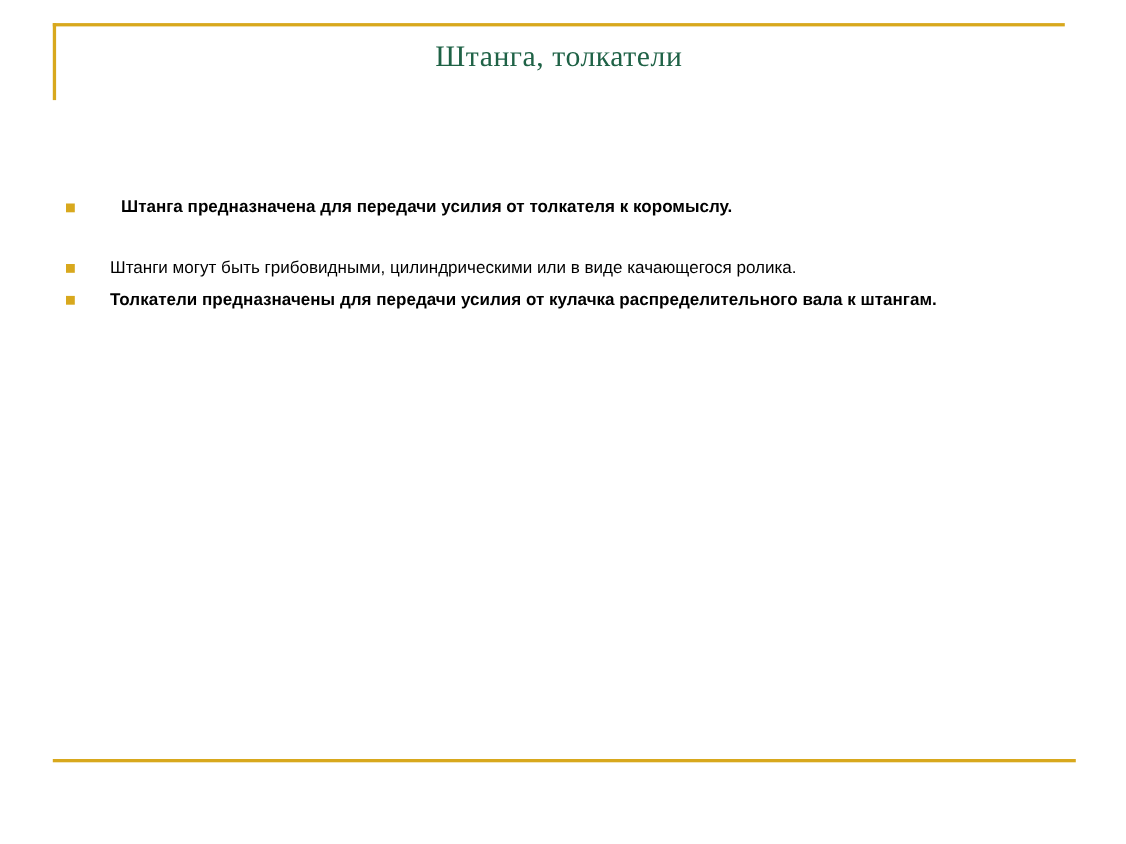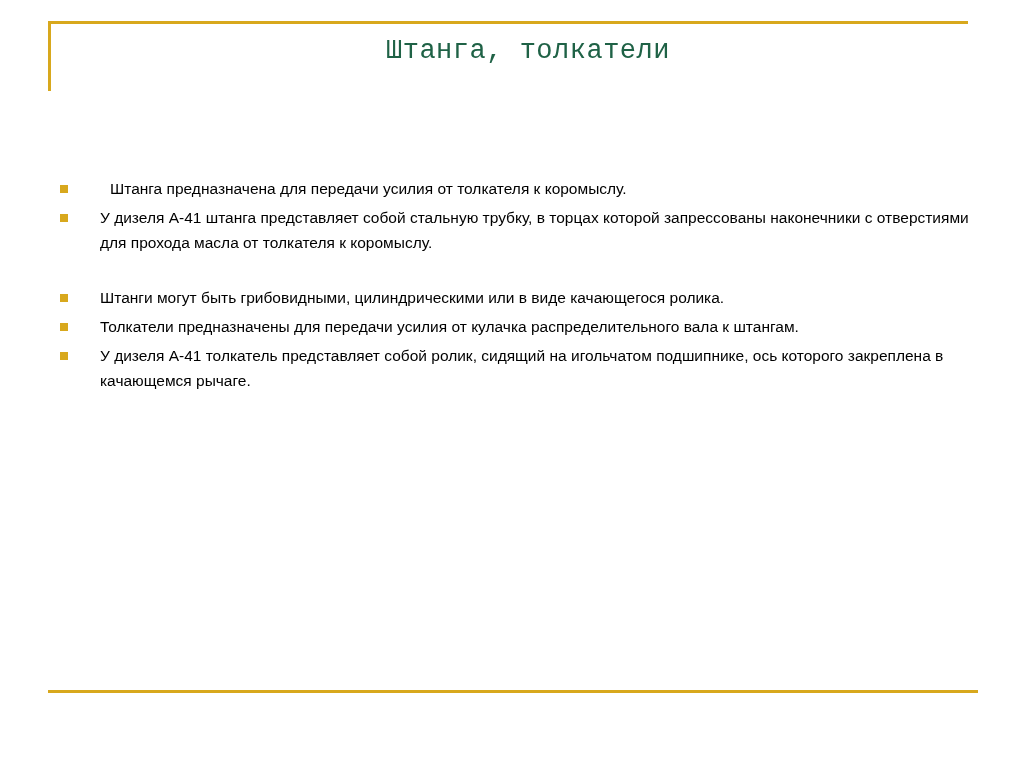--- a/index.html
+++ b/index.html
@@ -39,27 +39,26 @@
     height: 70px;
     background: #d8a81d;
   }
 
   .slide-title {
     position: absolute;
     left: 48px;
     top: 36px;
     width: 920px;
     text-align: center;
-    font-family: Liberation Mono, monospace;
+    font-family: Liberation Serif, serif;
     font-size: 27px;
     font-weight: 400;
     letter-spacing: 0.5px;
     color: #1f6246;
     white-space: nowrap;
-    padding-left: 20px;
   }
 
   
   .footer-rule {
     position: absolute;
     left: 48px;
     top: 690px;
     width: 930px;
     height: 3px;
     background: #d8a81d;
@@ -96,21 +95,21 @@
     top: 9px;
     width: 8px;
     height: 8px;
     background: #d8a81d;
   }
 
   .bullet-text {
     display: block;
   }
   .bullet-text b {
-    font-weight: 400;
+    font-weight: 700;
   }
   .indent-lead {
     display: inline-block;
     width: 10px;
   }
 </style>
 </head>
 <body>
 
 <div class="slide">
@@ -119,37 +118,29 @@
   <div class="header-rule-left"></div>
 
   <div class="slide-title">Штанга, толкатели</div>
 
   <div class="content">
       <div class="bullet-group">
         <div class="bullet-item">
           <span class="bullet-marker"></span>
           <span class="bullet-text"><span class="indent-lead"></span><b>Штанга предназначена для передачи усилия от толкателя к коромыслу.</b></span>
         </div>
-        <div class="bullet-item">
-          <span class="bullet-marker"></span>
-          <span class="bullet-text"><b>У дизеля А-41</b><span> штанга представляет собой стальную трубку, в торцах которой запрессованы наконечники с отверстиями для прохода масла от толкателя к коромыслу.</span></span>
-        </div>
       </div>
       <div class="group-gap"></div>
       <div class="bullet-group">
         <div class="bullet-item">
           <span class="bullet-marker"></span>
           <span class="bullet-text"><span>Штанги могут быть грибовидными, цилиндрическими или в виде качающегося ролика.</span></span>
         </div>
         <div class="bullet-item">
           <span class="bullet-marker"></span>
           <span class="bullet-text"><b>Толкатели предназначены для передачи усилия от кулачка распределительного вала к штангам.</b></span>
         </div>
-        <div class="bullet-item">
-          <span class="bullet-marker"></span>
-          <span class="bullet-text"><b>У дизеля А-41</b><span> толкатель представляет собой ролик, сидящий на игольчатом подшипнике, ось которого закреплена в качающемся рычаге.</span></span>
-        </div>
       </div>
     </div>
 
   <div class="footer-rule"></div>
 
 </div>
 
 </body></html>

